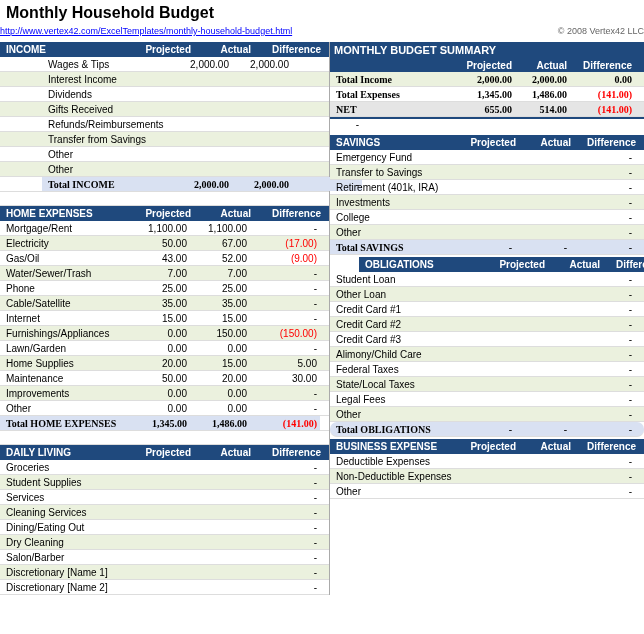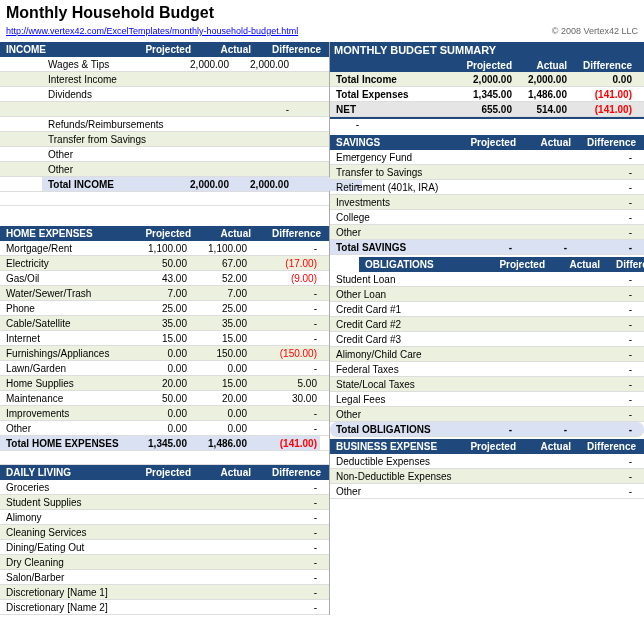--- a/index.html
+++ b/index.html
@@ -19,21 +19,21 @@
       padding: 4px 6px 2px 6px;
       display: flex;
       align-items: center;
     }
     .title-row h1 {
       font-size: 16px;
       font-weight: bold;
       color: #000;
     }
     .link-row {
-      padding: 2px 6px;
+      padding: 2px 0;
       font-size: 9px;
       color: #00f;
       display: flex;
       justify-content: space-between;
     }
     .link-row a { color: #00f; text-decoration: underline; }
     .copyright { color: #666; font-size: 9px; }
 
     
     .main-grid {
@@ -51,21 +51,20 @@
       font-weight: bold;
       font-size: 10px;
       padding: 2px 4px;
       display: grid;
     }
     .section-header.income-header {
       grid-template-columns: 130px 60px 60px 70px;
     }
     .section-header.home-header {
       grid-template-columns: 130px 60px 60px 70px;
-      margin-top: 20px;
     }
     .section-header.daily-header {
       grid-template-columns: 130px 60px 60px 70px;
     }
     .section-header.savings-header {
       grid-template-columns: 130px 55px 55px 65px;
     }
     .section-header.obligations-header {
       grid-template-columns: 130px 55px 55px 65px;
       margin-left: 29px;
@@ -108,21 +107,21 @@
       white-space: nowrap;
       overflow: hidden;
       font-size: 10px;
       line-height: 14px;
       height: 14px;
     }
     .cell.label {
       text-align: left;
       padding-left: 6px;
     }
-    .cell.bold { font-weight: bold; }
+    .cell.bold { font-weight: bold; font-family: Liberation Serif, serif; }
     .cell.neg { color: red; }
     .cell.total-row { background: #D9E1F2; font-weight: bold; }
 
     
     .summary-section {
       border-bottom: 2px solid #1F497D;
       margin-bottom: 2px;
     }
     .summary-title {
       background: #1F497D;
@@ -173,20 +172,21 @@
     <span class="cell"></span>
     <span class="cell">-</span>
   </div>
           <div class="data-row income-row">
     <span class="cell label">Dividends</span>
     <span class="cell"></span>
     <span class="cell"></span>
     <span class="cell">-</span>
   </div>
           <div class="data-row income-row alt-row">
+    <span class="cell label">Gifts Received</span>
     <span class="cell"></span>
     <span class="cell"></span>
     <span class="cell">-</span>
   </div>
           <div class="data-row income-row">
     <span class="cell label">Refunds/Reimbursements</span>
     <span class="cell"></span>
     <span class="cell"></span>
     <span class="cell">-</span>
   </div>
@@ -328,21 +328,21 @@
     <span class="cell"></span>
     <span class="cell">-</span>
   </div>
           <div class="data-row daily-row alt-row">
     <span class="cell label">Student Supplies</span>
     <span class="cell"></span>
     <span class="cell"></span>
     <span class="cell">-</span>
   </div>
           <div class="data-row daily-row">
-    <span class="cell label">Alimony</span>
+    <span class="cell label">Services</span>
     <span class="cell"></span>
     <span class="cell"></span>
     <span class="cell">-</span>
   </div>
           <div class="data-row daily-row alt-row">
     <span class="cell label">Cleaning Services</span>
     <span class="cell"></span>
     <span class="cell"></span>
     <span class="cell">-</span>
   </div>

